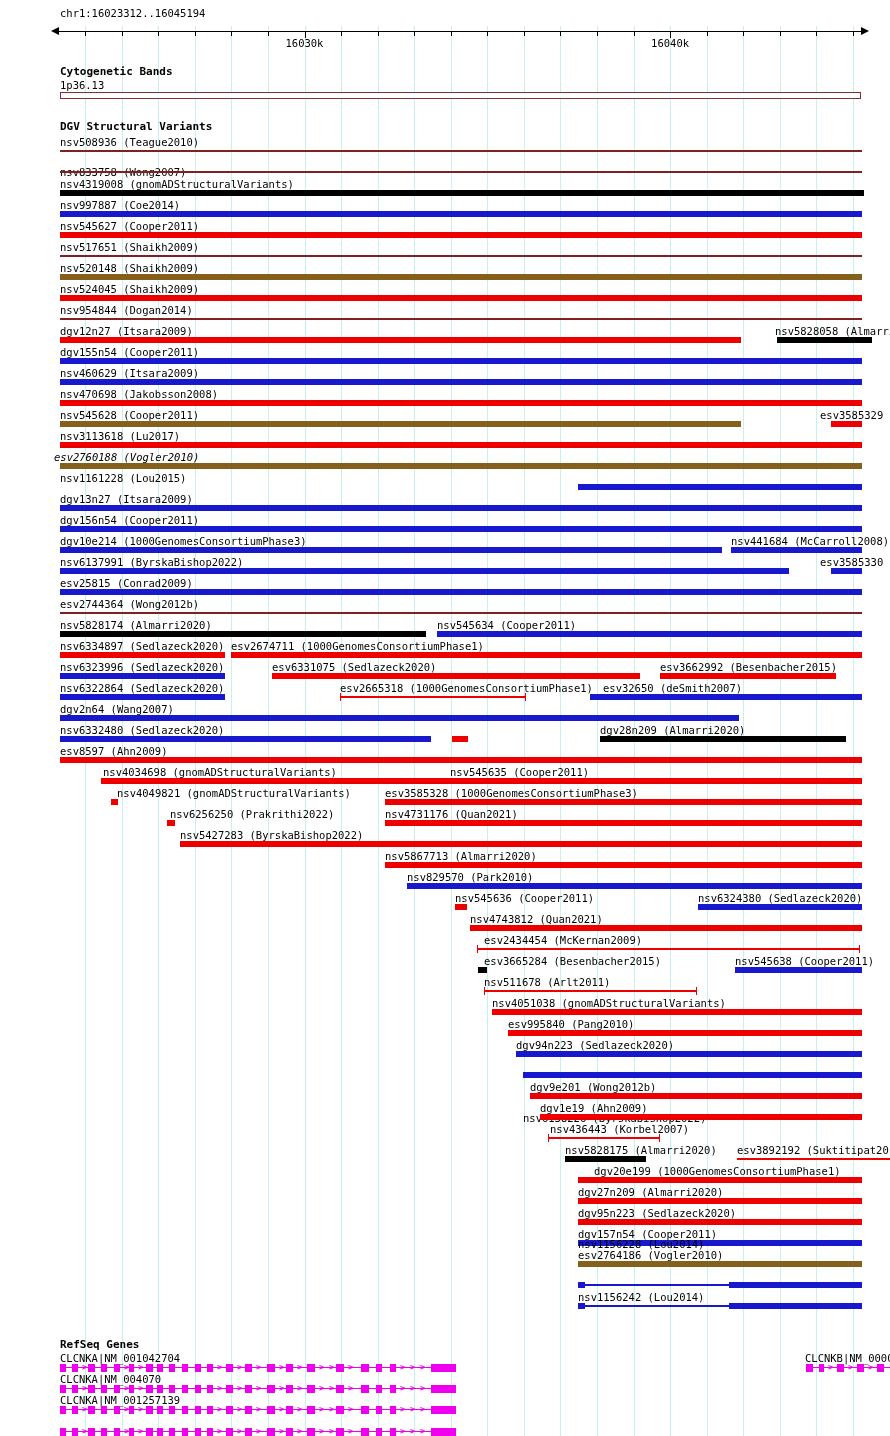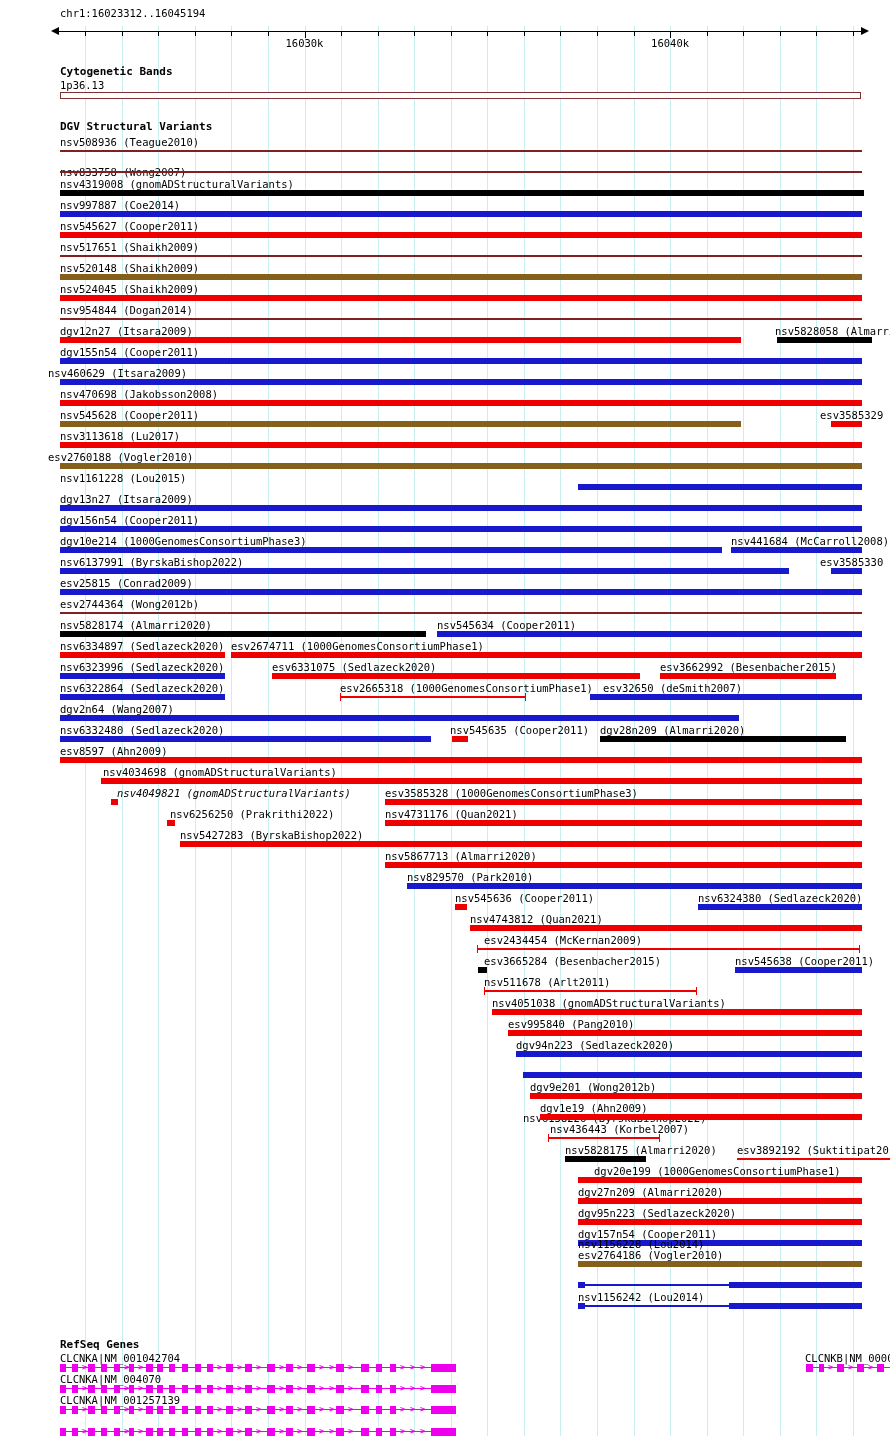--- a/index.html
+++ b/index.html
@@ -90,31 +90,31 @@
     <div class="lbl" style="left: 60px; top: 283px;">nsv524045 (Shaikh2009)</div>
     <div style="position: absolute; left: 60px; top: 295px; width: 802px; height: 6px; background: rgb(238, 0, 0); z-index: 1;"></div>
     <div class="lbl" style="left: 60px; top: 304px;">nsv954844 (Dogan2014)</div>
     <div style="position: absolute; left: 60px; top: 318px; width: 802px; height: 2px; background: rgb(128, 32, 32); z-index: 1;"></div>
     <div class="lbl" style="left: 60px; top: 325px;">dgv12n27 (Itsara2009)</div>
     <div style="position: absolute; left: 60px; top: 337px; width: 681px; height: 6px; background: rgb(238, 0, 0); z-index: 1;"></div>
     <div class="lbl" style="left: 775px; top: 325px;">nsv5828058 (Almarri</div>
     <div style="position: absolute; left: 777px; top: 337px; width: 95px; height: 6px; background: rgb(0, 0, 0); z-index: 1;"></div>
     <div class="lbl" style="left: 60px; top: 346px;">dgv155n54 (Cooper2011)</div>
     <div style="position: absolute; left: 60px; top: 358px; width: 802px; height: 6px; background: rgb(24, 24, 204); z-index: 1;"></div>
-    <div class="lbl" style="left: 48px; top: 367px;">nsv460629 (Itsara2009)</div>
+    <div class="lbl" style="left: 60px; top: 367px;">nsv460629 (Itsara2009)</div>
     <div style="position: absolute; left: 60px; top: 379px; width: 802px; height: 6px; background: rgb(24, 24, 204); z-index: 1;"></div>
     <div class="lbl" style="left: 60px; top: 388px;">nsv470698 (Jakobsson2008)</div>
     <div style="position: absolute; left: 60px; top: 400px; width: 802px; height: 6px; background: rgb(238, 0, 0); z-index: 1;"></div>
     <div class="lbl" style="left: 60px; top: 409px;">nsv545628 (Cooper2011)</div>
     <div style="position: absolute; left: 60px; top: 421px; width: 681px; height: 6px; background: rgb(133, 96, 26); z-index: 1;"></div>
     <div class="lbl" style="left: 820px; top: 409px;">esv3585329 (</div>
     <div style="position: absolute; left: 831px; top: 421px; width: 31px; height: 6px; background: rgb(238, 0, 0); z-index: 1;"></div>
     <div class="lbl" style="left: 60px; top: 430px;">nsv3113618 (Lu2017)</div>
     <div style="position: absolute; left: 60px; top: 442px; width: 802px; height: 6px; background: rgb(238, 0, 0); z-index: 1;"></div>
-    <div class="lbl" style="left: 48px; top: 451px;">esv2760188 (Vogler2010)</div>
+    <div class="lbl" style="left: 54px; top: 451px; font-style: italic;">esv2760188 (Vogler2010)</div>
     <div style="position: absolute; left: 60px; top: 463px; width: 802px; height: 6px; background: rgb(133, 96, 26); z-index: 1;"></div>
     <div class="lbl" style="left: 60px; top: 472px;">nsv1161228 (Lou2015)</div>
     <div style="position: absolute; left: 578px; top: 484px; width: 284px; height: 6px; background: rgb(24, 24, 204); z-index: 1;"></div>
     <div class="lbl" style="left: 60px; top: 493px;">dgv13n27 (Itsara2009)</div>
     <div style="position: absolute; left: 60px; top: 505px; width: 802px; height: 6px; background: rgb(24, 24, 204); z-index: 1;"></div>
     <div class="lbl" style="left: 60px; top: 514px;">dgv156n54 (Cooper2011)</div>
     <div style="position: absolute; left: 60px; top: 526px; width: 802px; height: 6px; background: rgb(24, 24, 204); z-index: 1;"></div>
     <div class="lbl" style="left: 60px; top: 535px;">dgv10e214 (1000GenomesConsortiumPhase3)</div>
     <div style="position: absolute; left: 60px; top: 547px; width: 662px; height: 6px; background: rgb(24, 24, 204); z-index: 1;"></div>
     <div class="lbl" style="left: 731px; top: 535px;">nsv441684 (McCarroll2008)</div>
@@ -146,29 +146,29 @@
     <div class="lbl" style="left: 340px; top: 682px;">esv2665318 (1000GenomesConsortiumPhase1)</div>
     <div style="position: absolute; left: 340px; top: 696px; width: 186px; height: 2px; background: rgb(238, 0, 0); z-index: 1;"></div>
     <div style="position: absolute; left: 340px; top: 693px; width: 1px; height: 8px; background: rgb(238, 0, 0); z-index: 1;"></div>
     <div style="position: absolute; left: 525px; top: 693px; width: 1px; height: 8px; background: rgb(238, 0, 0); z-index: 1;"></div>
     <div class="lbl" style="left: 603px; top: 682px;">esv32650 (deSmith2007)</div>
     <div style="position: absolute; left: 590px; top: 694px; width: 272px; height: 6px; background: rgb(24, 24, 204); z-index: 1;"></div>
     <div class="lbl" style="left: 60px; top: 703px;">dgv2n64 (Wang2007)</div>
     <div style="position: absolute; left: 60px; top: 715px; width: 679px; height: 6px; background: rgb(24, 24, 204); z-index: 1;"></div>
     <div class="lbl" style="left: 60px; top: 724px;">nsv6332480 (Sedlazeck2020)</div>
     <div style="position: absolute; left: 60px; top: 736px; width: 371px; height: 6px; background: rgb(24, 24, 204); z-index: 1;"></div>
-    <div class="lbl" style="left: 450px; top: 724px;">nsv545635 (Cooper2011)</div>
+    <div class="lbl" style="left: 450px; top: 766px;">nsv545635 (Cooper2011)</div>
     <div style="position: absolute; left: 452px; top: 736px; width: 16px; height: 6px; background: rgb(238, 0, 0); z-index: 1;"></div>
     <div class="lbl" style="left: 600px; top: 724px;">dgv28n209 (Almarri2020)</div>
     <div style="position: absolute; left: 600px; top: 736px; width: 246px; height: 6px; background: rgb(0, 0, 0); z-index: 1;"></div>
     <div class="lbl" style="left: 60px; top: 745px;">esv8597 (Ahn2009)</div>
     <div style="position: absolute; left: 60px; top: 757px; width: 802px; height: 6px; background: rgb(238, 0, 0); z-index: 1;"></div>
     <div class="lbl" style="left: 103px; top: 766px;">nsv4034698 (gnomADStructuralVariants)</div>
     <div style="position: absolute; left: 101px; top: 778px; width: 761px; height: 6px; background: rgb(238, 0, 0); z-index: 1;"></div>
-    <div class="lbl" style="left: 117px; top: 787px; font-style: italic;">nsv4049821 (gnomADStructuralVariants)</div>
+    <div class="lbl" style="left: 117px; top: 787px;">nsv4049821 (gnomADStructuralVariants)</div>
     <div style="position: absolute; left: 111px; top: 799px; width: 7px; height: 6px; background: rgb(238, 0, 0); z-index: 1;"></div>
     <div class="lbl" style="left: 385px; top: 787px;">esv3585328 (1000GenomesConsortiumPhase3)</div>
     <div style="position: absolute; left: 385px; top: 799px; width: 477px; height: 6px; background: rgb(238, 0, 0); z-index: 1;"></div>
     <div class="lbl" style="left: 170px; top: 808px;">nsv6256250 (Prakrithi2022)</div>
     <div style="position: absolute; left: 167px; top: 820px; width: 8px; height: 6px; background: rgb(238, 0, 0); z-index: 1;"></div>
     <div class="lbl" style="left: 385px; top: 808px;">nsv4731176 (Quan2021)</div>
     <div style="position: absolute; left: 385px; top: 820px; width: 477px; height: 6px; background: rgb(238, 0, 0); z-index: 1;"></div>
     <div class="lbl" style="left: 180px; top: 829px;">nsv5427283 (ByrskaBishop2022)</div>
     <div style="position: absolute; left: 180px; top: 841px; width: 682px; height: 6px; background: rgb(238, 0, 0); z-index: 1;"></div>
     <div class="lbl" style="left: 385px; top: 850px;">nsv5867713 (Almarri2020)</div>

